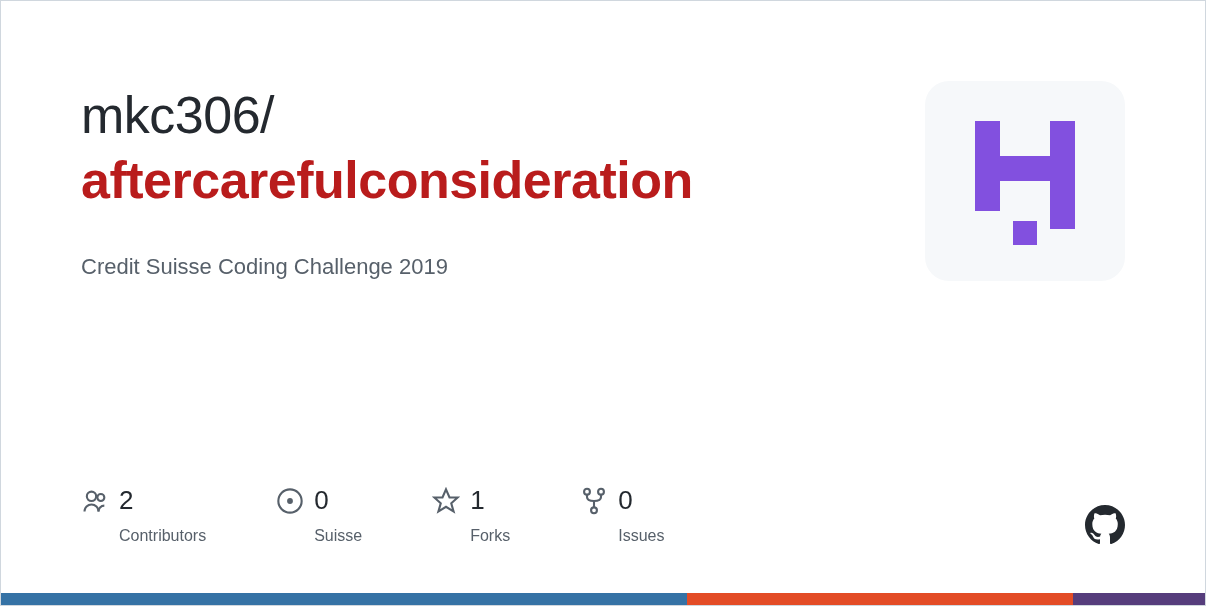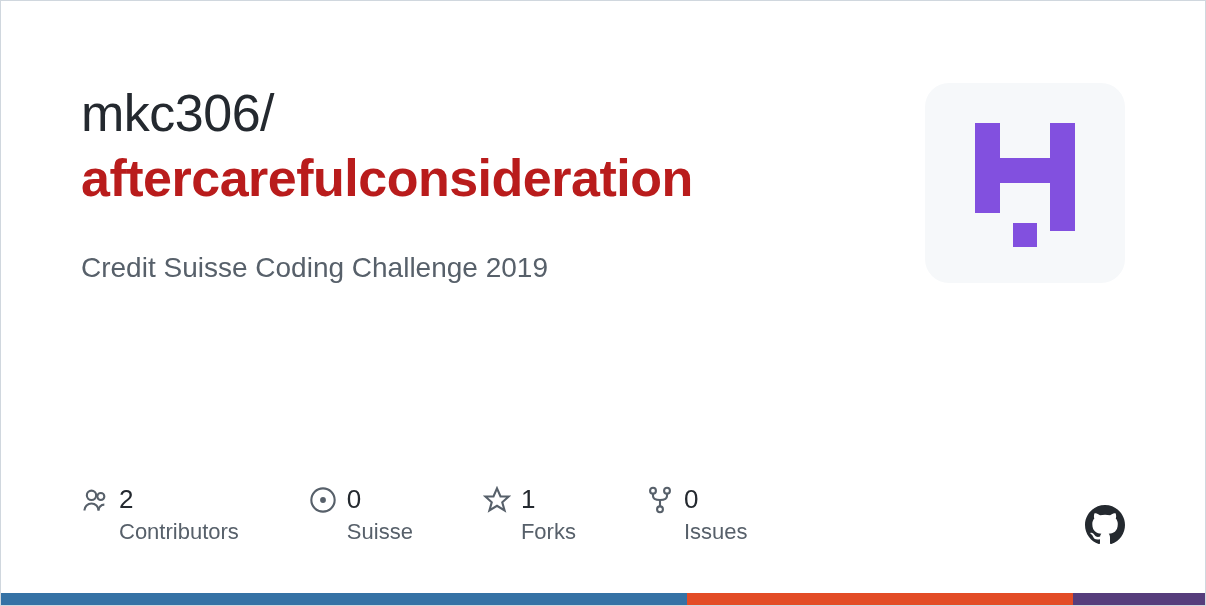--- a/index.html
+++ b/index.html
@@ -34,21 +34,21 @@
     .repo-owner {
       color: #24292f;
       font-weight: 400;
     }
     .repo-name {
       color: #b91c1c;
       font-weight: 700;
       display: block;
     }
     .repo-description {
-      font-size: 28px;
+      font-size: 22px;
       color: #57606a;
       margin-top: 41px;
       font-weight: 400;
     }
     .avatar-box {
       width: 200px;
       height: 200px;
       background: #f6f8fa;
       border-radius: 24px;
       display: flex;
@@ -83,23 +83,23 @@
       fill: none;
       stroke: #57606a;
       stroke-width: 1.8;
     }
     .stat-count {
       font-size: 26px;
       color: #24292f;
       font-weight: 400;
     }
     .stat-label {
-      font-size: 22px;
+      font-size: 16px;
       color: #57606a;
-      margin-top: 4px;
+      margin-top: 11px;
       margin-left: 38px;
     }
     .github-logo {
       position: absolute;
       bottom: 60px;
       right: 80px;
       width: 40px;
       height: 40px;
     }
     .color-bar {

